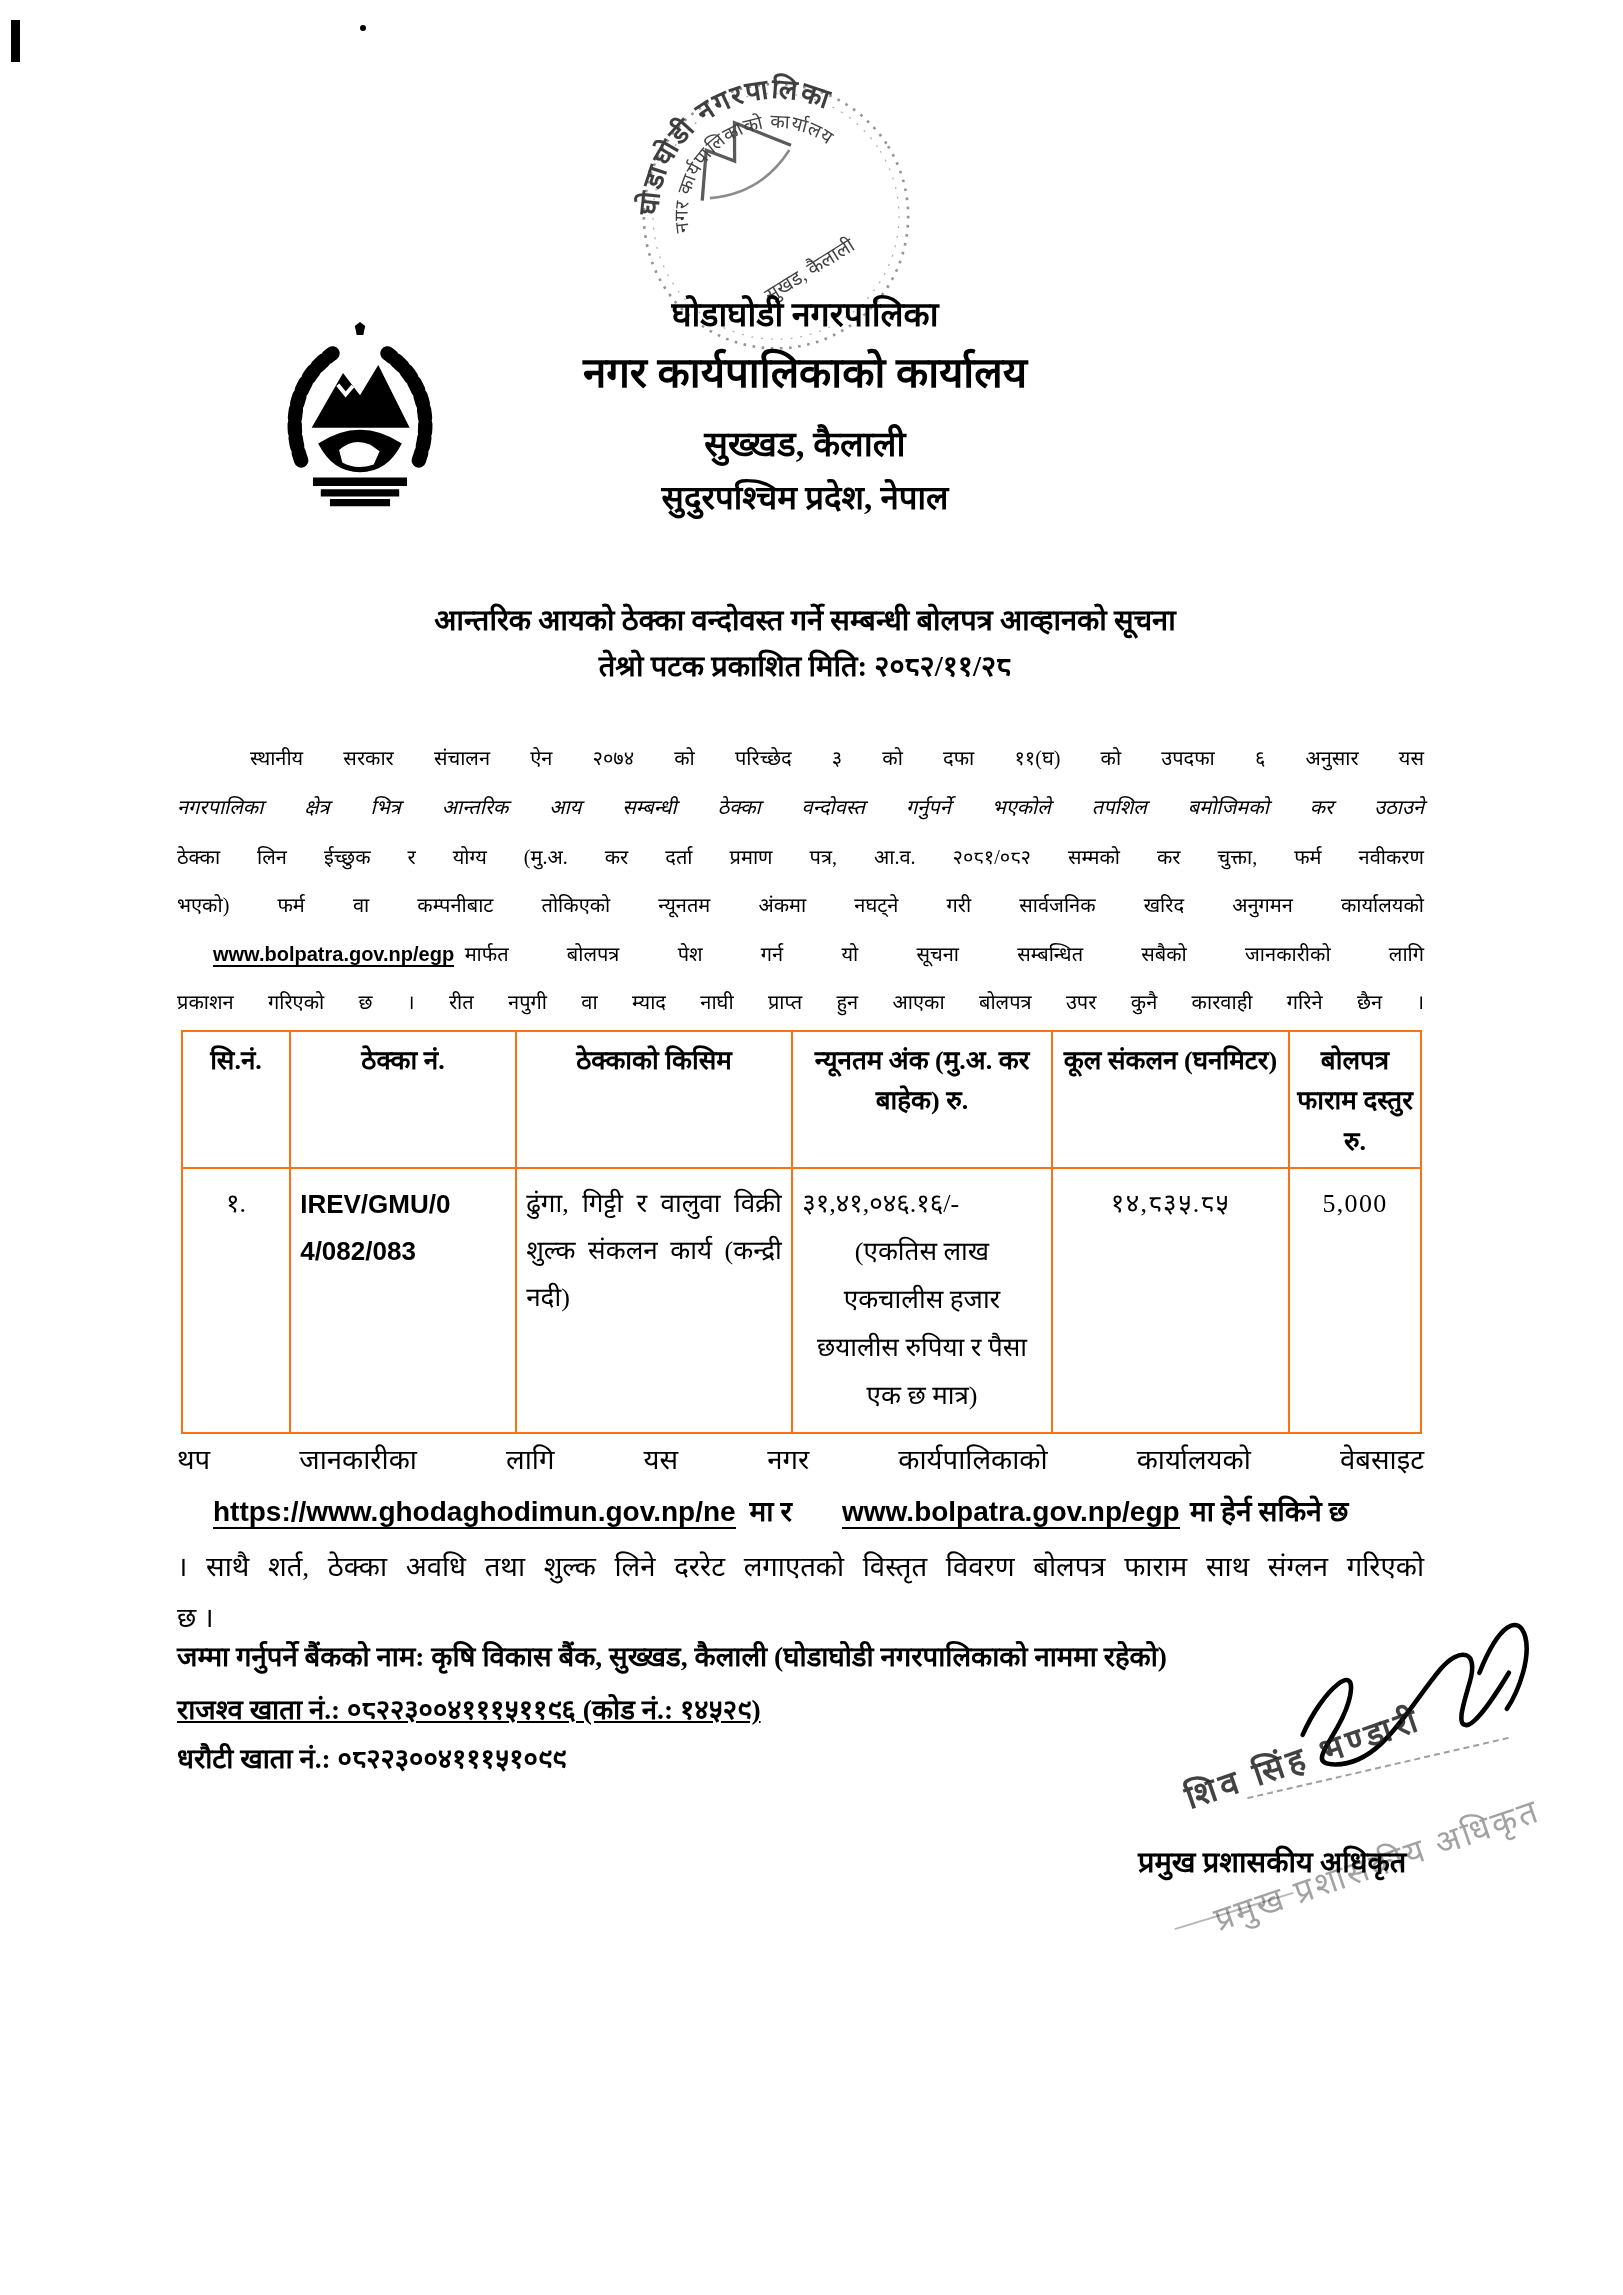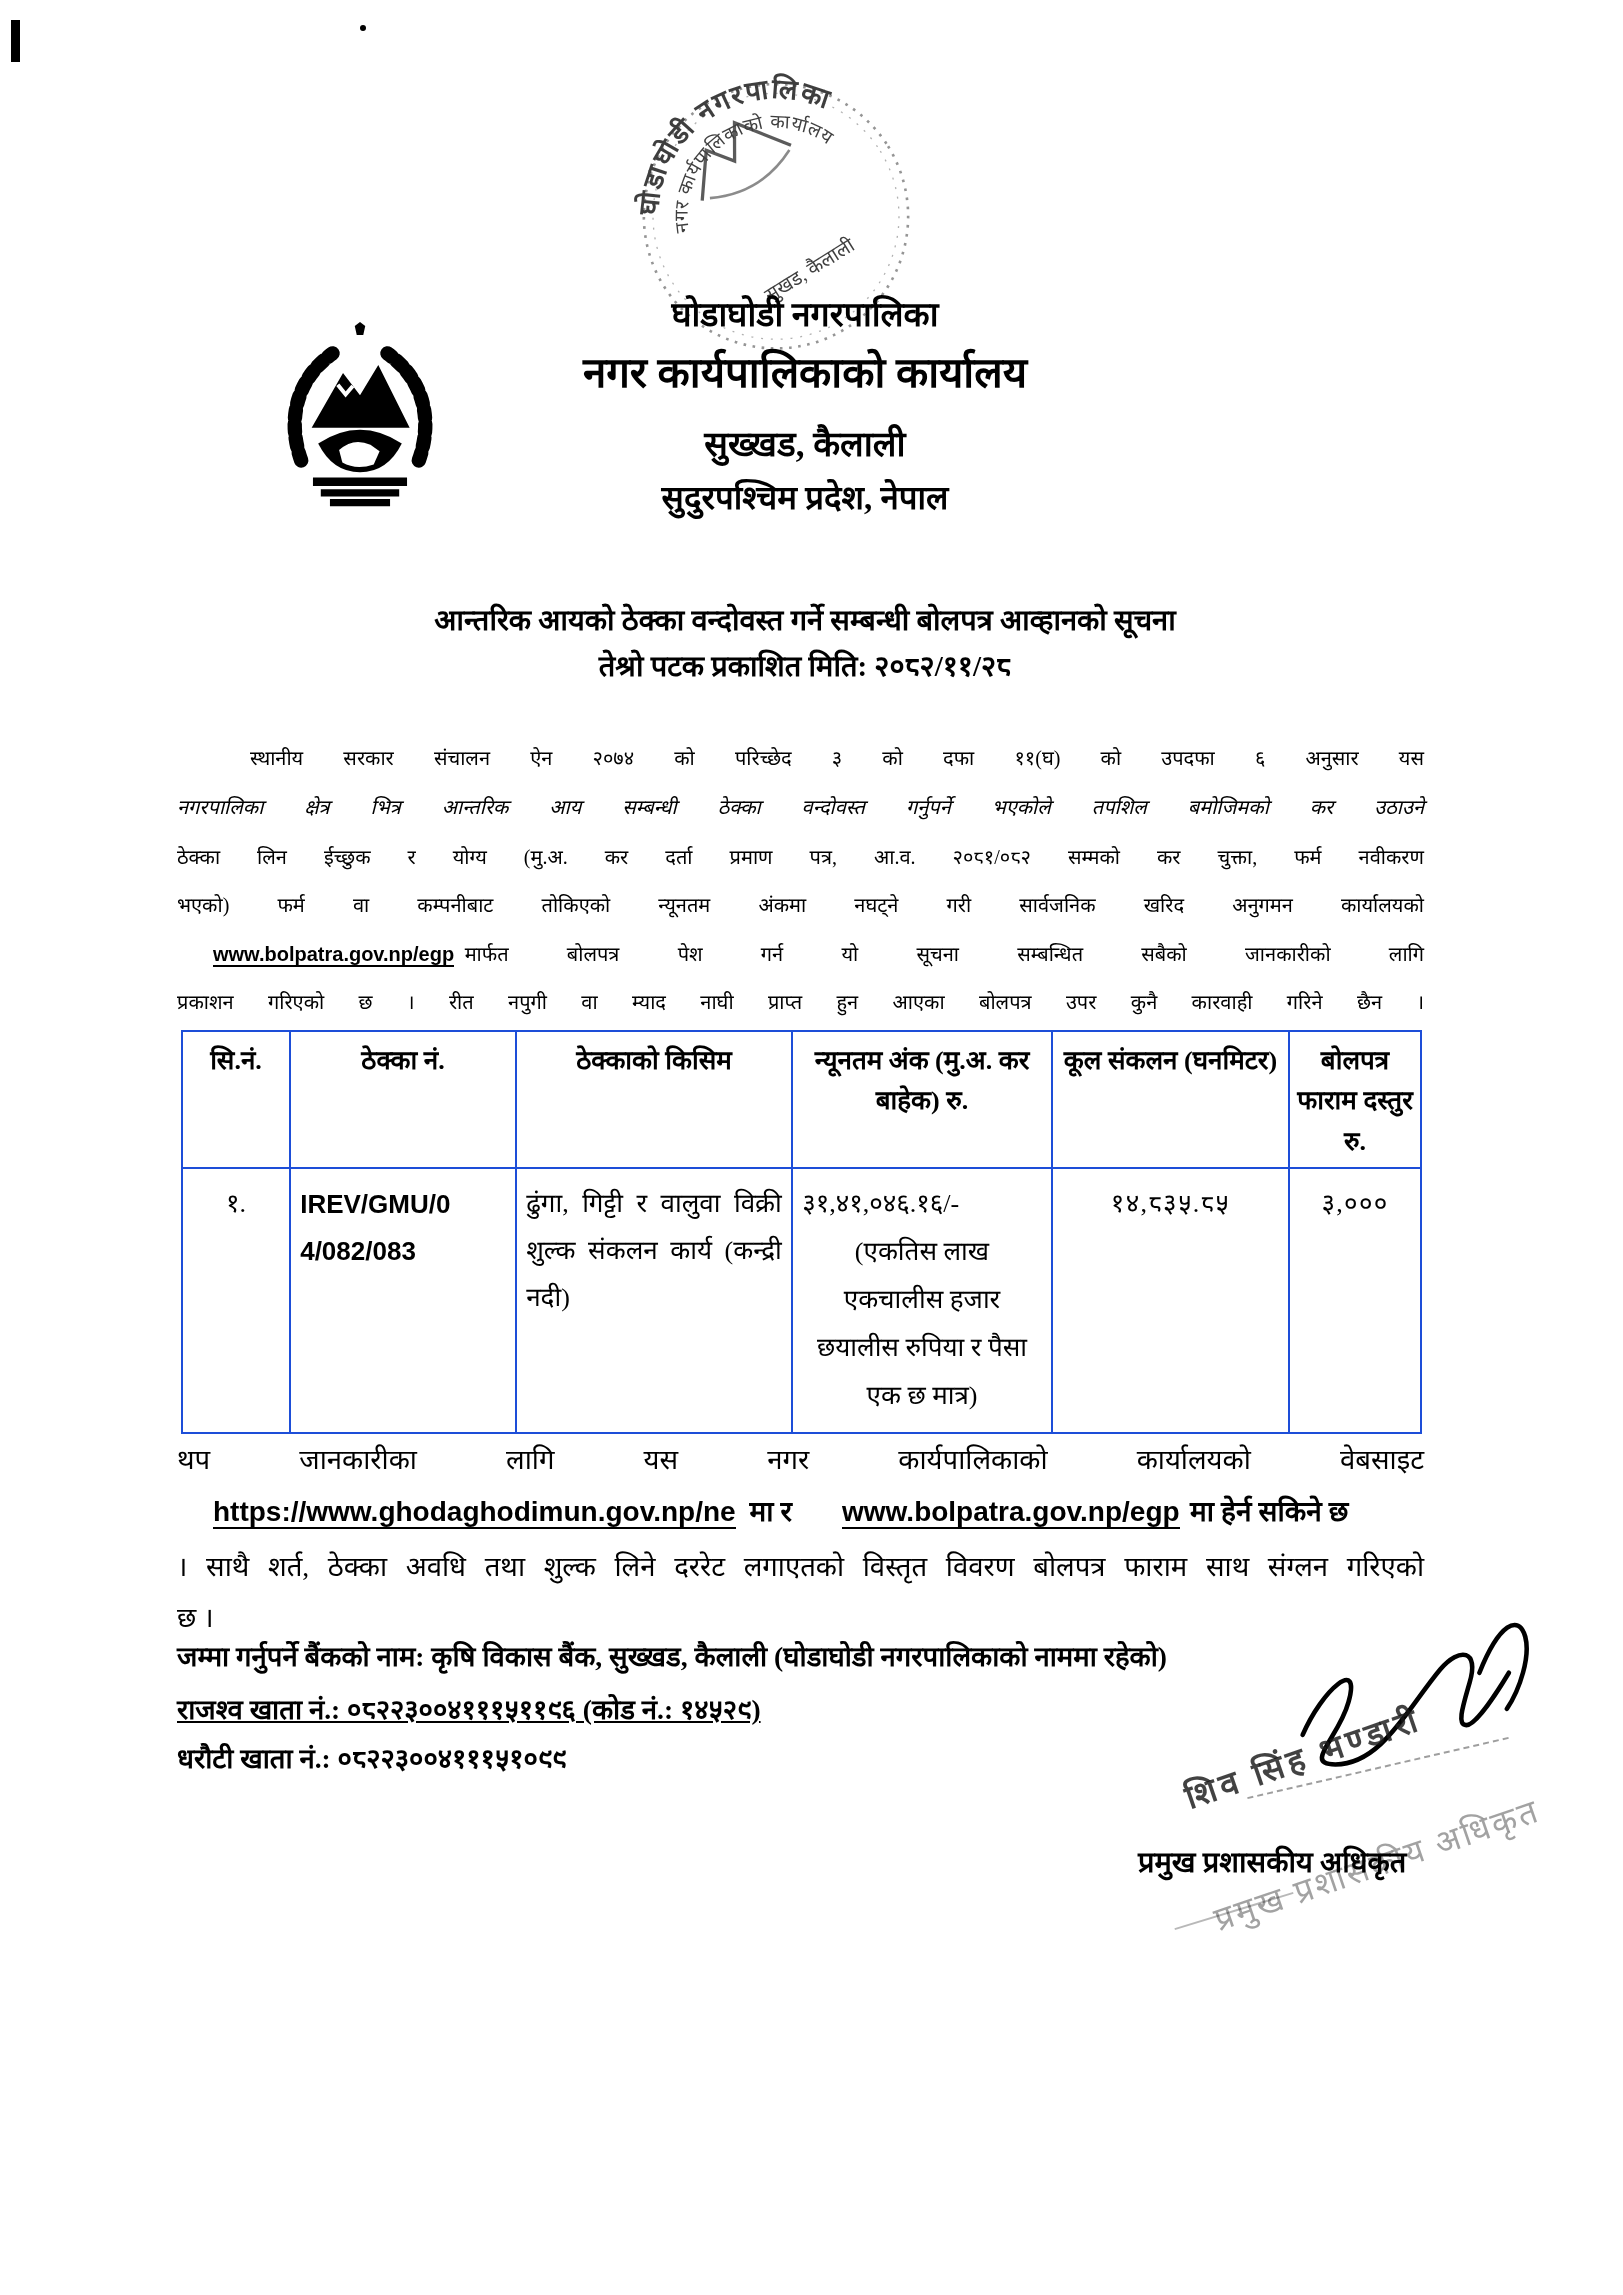--- a/index.html
+++ b/index.html
@@ -42,21 +42,21 @@
   .bl5{top:940px;}
   .bl6{top:988px;}
   .url{font-family:"Liberation Sans","DejaVu Sans",sans-serif;font-weight:bold;
        border-bottom:2.6px solid #000;margin-left:36px;}
   .gap-r{margin-right:10.5px;}
   .gap-l{margin-left:10.5px;}
   .gap-lr{margin:0 14px;}
 
   
   table.notice{left:181px;top:1030px;width:1239px;border-collapse:collapse;table-layout:fixed;position:absolute;}
-  table.notice th,table.notice td{border:2px solid #1d4ed8;vertical-align:top;}
+  table.notice th,table.notice td{border:2px solid #f97316;vertical-align:top;}
   table.notice th{font-size:26px;font-weight:bold;text-align:center;padding:9.2px 6.5px 5.2px;line-height:1.55;height:119px;box-sizing:border-box;}
   table.notice td{font-size:26px;padding:11.8px 9.2px;line-height:1.8;height:229px;box-sizing:border-box;}
   .td-sn{text-align:center;}
   .td-contract{font-family:"Liberation Sans","DejaVu Sans",sans-serif;font-weight:bold;
                word-break:break-all;line-height:2.3;padding-right:52px !important;}
   .td-kind{text-align:justify;line-height:1.9;}
   .td-min{text-align:left;}
   .td-min .words{text-align:center;line-height:1.85;}
   .td-num{text-align:center;letter-spacing:1.3px;border-radius:27px;}
 
@@ -158,21 +158,21 @@
   <tbody>
     <tr>
       <td class="td-sn">१.</td>
       <td class="td-contract">IREV/GMU/04/082/083</td>
       <td class="td-kind">ढुंगा, गिट्टी र वालुवा विक्री शुल्क संकलन कार्य (कन्द्री नदी)</td>
       <td class="td-min">
         <div>३१,४१,०४६.१६/-</div>
         <div class="words">(एकतिस लाख एकचालीस हजार छयालीस रुपिया र पैसा एक छ मात्र)</div>
       </td>
       <td class="td-num">१४,८३५.८५</td>
-      <td class="td-num">३,०००</td>
+      <td class="td-num">5,000</td>
     </tr>
   </tbody>
 </table>
 
 <div class="abs fline f-info">थप जानकारीका लागि यस नगर कार्यपालिकाको कार्यालयको वेबसाइट</div>
 <div class="abs fline f-urls">
   <span class="url sans">https://www.ghodaghodimun.gov.np/ne</span><span class="gap-lr">मा र</span><span class="url sans">www.bolpatra.gov.np/egp</span><span class="gap-l">मा हेर्न सकिने छ</span>
 </div>
 <div class="abs fline f-terms">। साथै शर्त, ठेक्का अवधि तथा शुल्क लिने दररेट लगाएतको विस्तृत विवरण बोलपत्र फाराम साथ संग्लन गरिएको</div>
 <div class="abs fline f-terms2">छ ।</div>

